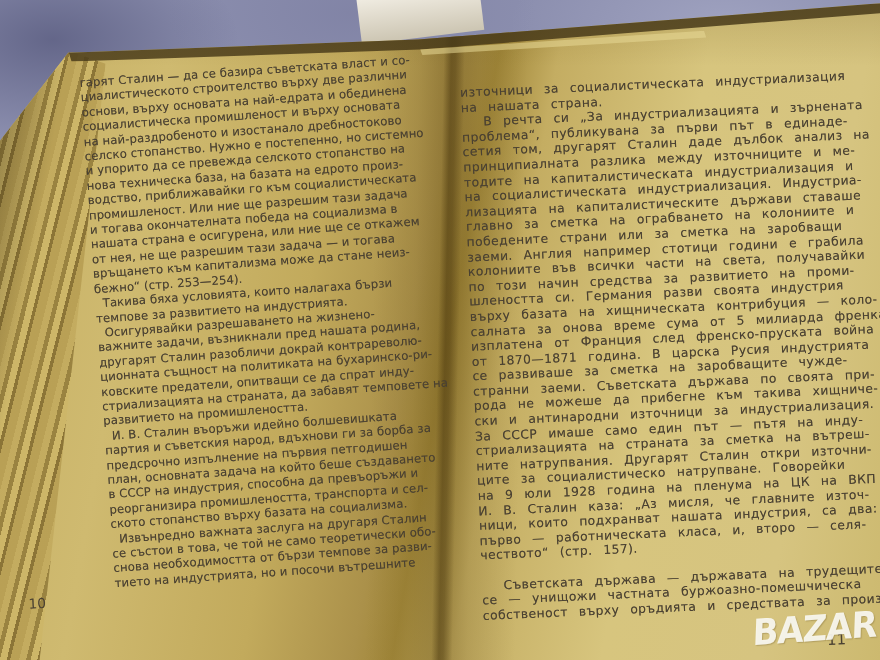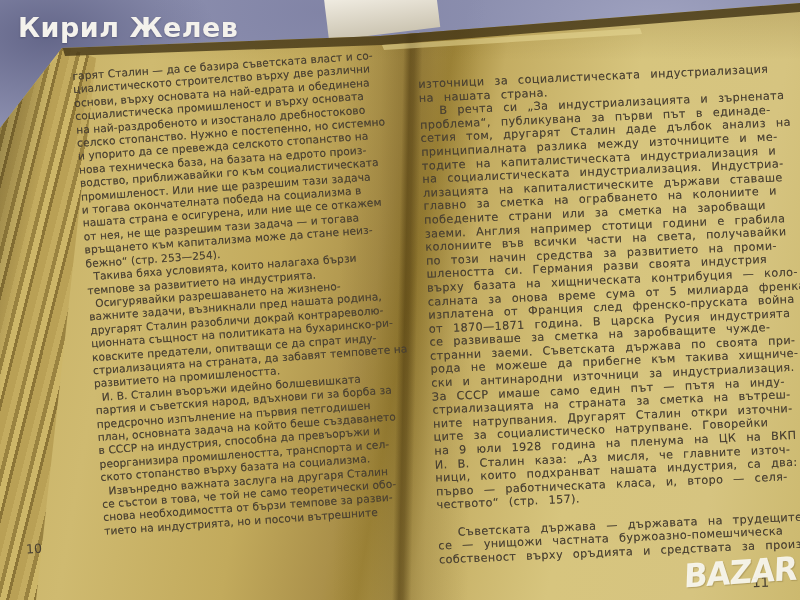--- a/index.html
+++ b/index.html
@@ -170,17 +170,16 @@
 
   Съветската държава — държавата на трудещите
 се — унищожи частната буржоазно-помешчическа
 собственост върху оръдията и средствата за произ-</div>
     <div class="page-num right">11</div>
 
     <div class="top-edge"></div>
     <div class="top-rim"></div>
   </div>
 
-  <div class="caption">Кирил Желев</div>
 
   <div class="watermark">BAZAR</div>
 
 </div>
 
 </body></html>

